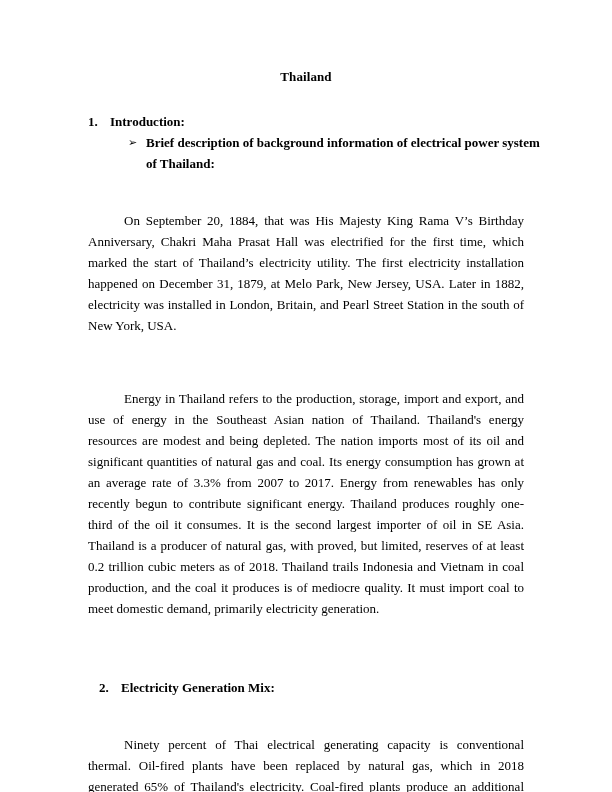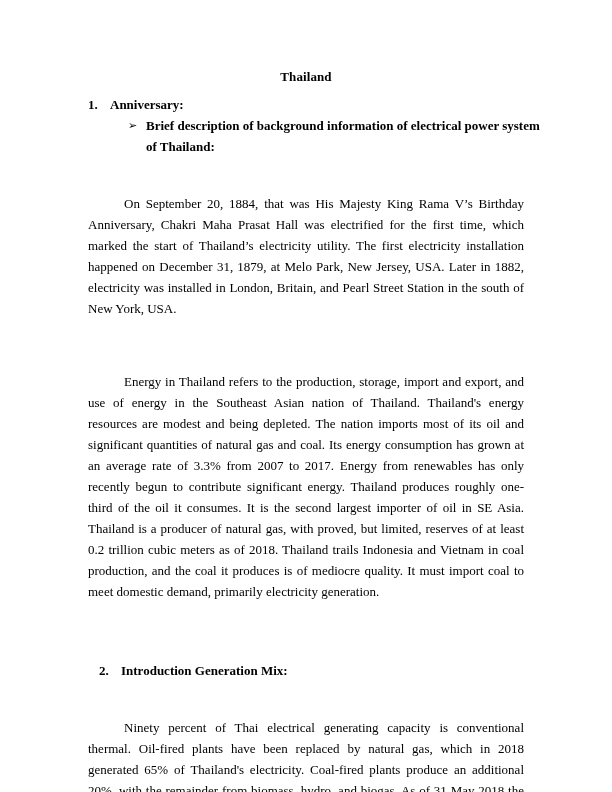--- a/index.html
+++ b/index.html
@@ -27,21 +27,21 @@
     top: 66px;
     width: 468px;
   }
 
   
   .doc-title {
     font-size: 13px;
     font-weight: bold;
     text-align: center;
     line-height: 21px;
-    margin: 0 0 7px 0;
+    margin: 0 0 24px 0;
     letter-spacing: 0.1px;
   }
 
   
   .numbered-heading {
     position: relative;
     font-size: 13px;
     font-weight: bold;
     line-height: 21px;
     margin: 0;
@@ -110,41 +110,41 @@
 </head>
 <body>
 
 <div class="page">
   <div class="content">
 
     <div class="doc-title">Thailand</div>
 
     <div class="numbered-heading heading-1">
       <span class="num">1.</span>
-      <span class="htext">Anniversary:</span>
+      <span class="htext">Introduction:</span>
     </div>
 
     <div class="sub-bullet">
       <span class="marker">➢</span>
       <span class="btext">Brief description of background information of electrical power system of Thailand:</span>
     </div>
 
     <div class="gap-para"></div>
 
     <p class="para">On September 20, 1884, that was His Majesty King Rama V’s Birthday Anniversary, Chakri Maha Prasat Hall was electrified for the first time, which marked the start of Thailand’s electricity utility. The first electricity installation happened on December 31, 1879, at Melo Park, New Jersey, USA. Later in 1882, electricity was installed in London, Britain, and Pearl Street Station in the south of New York, USA.</p>
 
     <div class="gap-para"></div>
 
     <p class="para">Energy in Thailand refers to the production, storage, import and export, and use of energy in the Southeast Asian nation of Thailand. Thailand's energy resources are modest and being depleted. The nation imports most of its oil and significant quantities of natural gas and coal. Its energy consumption has grown at an average rate of 3.3% from 2007 to 2017. Energy from renewables has only recently begun to contribute significant energy. Thailand produces roughly one-third of the oil it consumes. It is the second largest importer of oil in SE Asia. Thailand is a producer of natural gas, with proved, but limited, reserves of at least 0.2 trillion cubic meters as of 2018. Thailand trails Indonesia and Vietnam in coal production, and the coal it produces is of mediocre quality. It must import coal to meet domestic demand, primarily electricity generation.</p>
 
     <div class="gap-section"></div>
 
     <div class="numbered-heading heading-2">
       <span class="num">2.</span>
-      <span class="htext">Introduction Generation Mix:</span>
+      <span class="htext">Electricity Generation Mix:</span>
     </div>
 
     <div class="gap-para"></div>
 
     <p class="para">Ninety percent of Thai electrical generating capacity is conventional thermal. Oil-fired plants have been replaced by natural gas, which in 2018 generated 65% of Thailand's electricity. Coal-fired plants produce an additional 20%, with the remainder from biomass, hydro, and biogas. As of 31 May 2018 the Electricity Generating Authority of Thailand (EGAT) produces 37% of Thailand's electricity; independent power producers, 35%; small power producers, 19%; and electricity imports.</p>
 
   </div>
 </div>
 
 </body></html>

